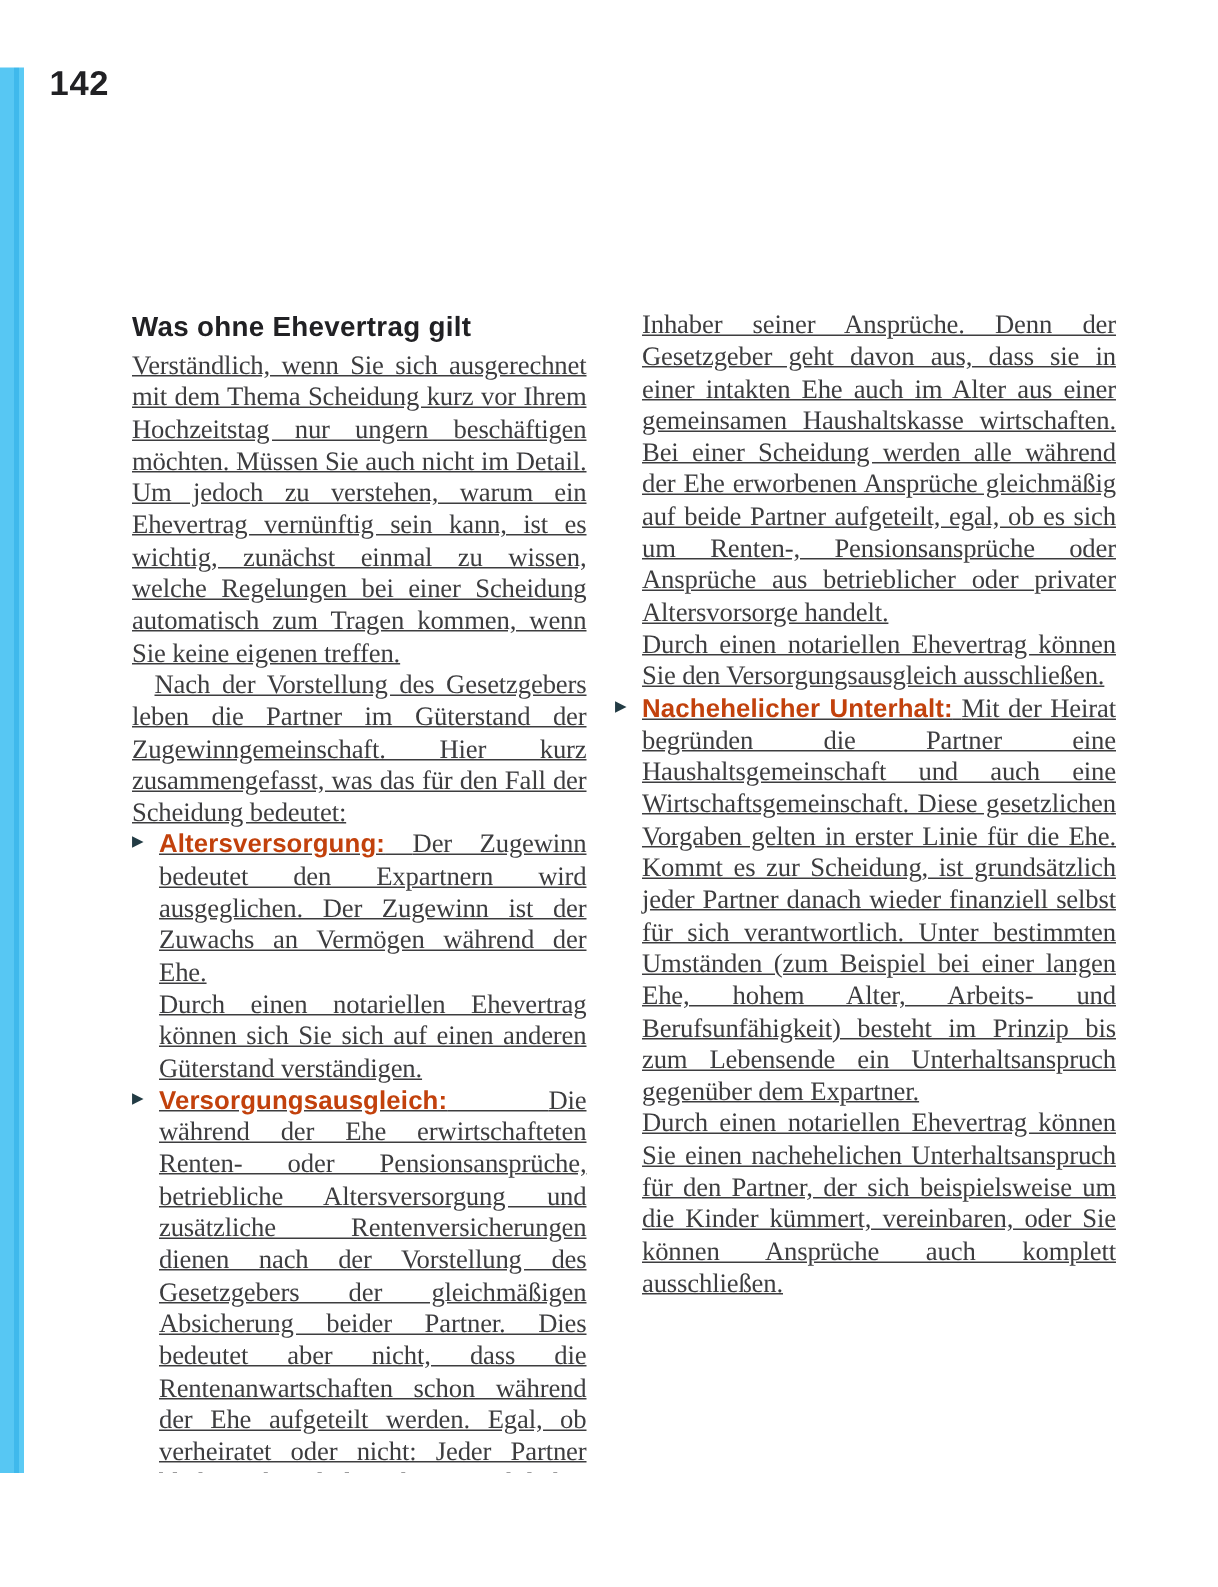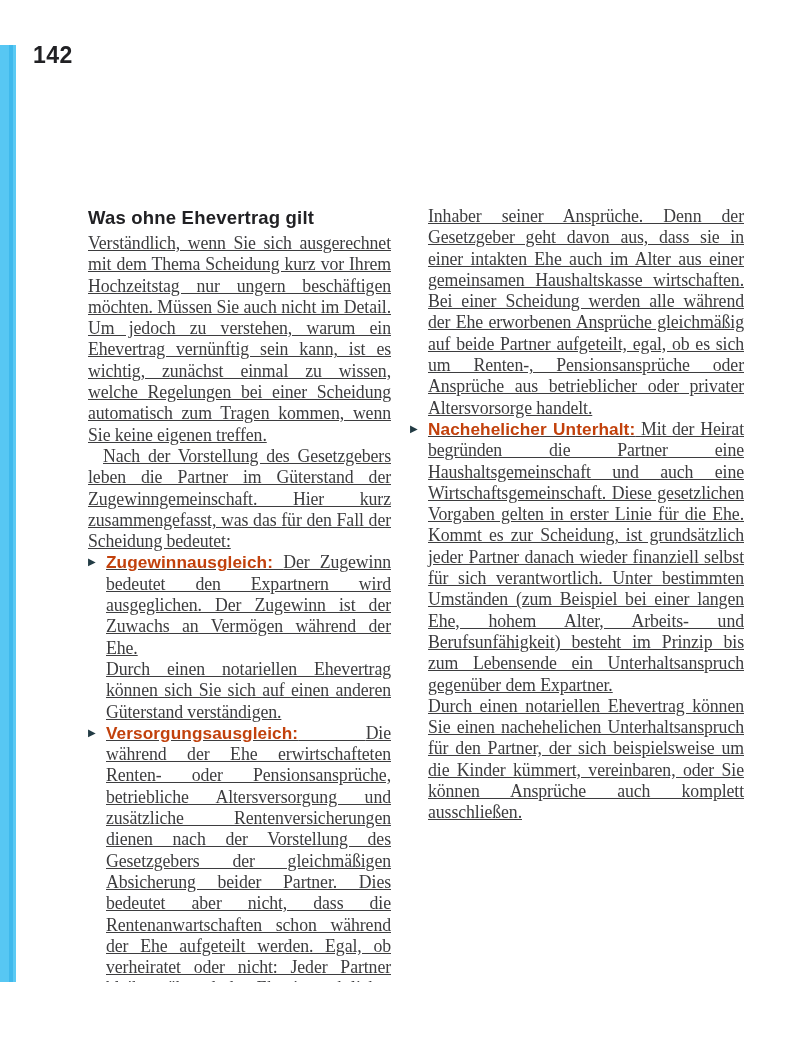--- a/index.html
+++ b/index.html
@@ -95,32 +95,33 @@
 
   <div class="page-number">142</div>
 
   <div class="col col-left">
     <h2 class="heading">Was ohne Ehevertrag gilt</h2>
     <p>Verständlich, wenn Sie sich ausgerechnet mit dem Thema Scheidung kurz vor Ihrem Hochzeitstag nur ungern beschäftigen möchten. Müssen Sie auch nicht im Detail. Um jedoch zu verstehen, warum ein Ehevertrag vernünftig sein kann, ist es wichtig, zunächst einmal zu wissen, welche Regelungen bei einer Scheidung automatisch zum Tragen kommen, wenn Sie keine eigenen treffen.</p>
     <p class="indent">Nach der Vorstellung des Gesetzgebers leben die Partner im Güterstand der Zugewinngemeinschaft. Hier kurz zusammengefasst, was das für den Fall der Scheidung bedeutet:</p>
 
     <div class="bullet">
       <span class="tri">▶</span>
-      <p><span class="blabel">Zugewinnausgleich:</span> <span>Der Zugewinn bedeutet den Expartnern wird ausgeglichen. Der Zugewinn ist der Zuwachs an Vermögen während der Ehe.</span></p>
+      <p><span class="blabel">Altersversorgung:</span> <span>Der Zugewinn bedeutet den Expartnern wird ausgeglichen. Der Zugewinn ist der Zuwachs an Vermögen während der Ehe.</span></p>
       <p>Durch einen notariellen Ehevertrag können sich Sie sich auf einen anderen Güterstand verständigen.</p>
     </div>
 
     <div class="bullet">
       <span class="tri">▶</span>
       <p><span class="blabel">Versorgungsausgleich:</span> <span>Die während der Ehe erwirtschafteten Renten- oder Pensionsansprüche, betriebliche Altersversorgung und zusätzliche Rentenversicherungen dienen nach der Vorstellung des Gesetzgebers der gleichmäßigen Absicherung beider Partner. Dies bedeutet aber nicht, dass die Rentenanwartschaften schon während der Ehe aufgeteilt werden. Egal, ob verheiratet oder nicht: Jeder Partner bleibt während der Ehe in rechtlicher Hinsicht alleiniger</span></p>
     </div>
   </div>
 
   <div class="col col-right">
     <p class="pad">Inhaber seiner Ansprüche. Denn der Gesetzgeber geht davon aus, dass sie in einer intakten Ehe auch im Alter aus einer gemeinsamen Haushaltskasse wirtschaften. Bei einer Scheidung werden alle während der Ehe erworbenen Ansprüche gleichmäßig auf beide Partner aufgeteilt, egal, ob es sich um Renten-, Pensionsansprüche oder Ansprüche aus betrieblicher oder privater Altersvorsorge handelt.</p>
+    <p class="pad">Durch einen notariellen Ehevertrag können Sie den Versorgungsausgleich ausschließen.</p>
 
     <div class="bullet">
       <span class="tri">▶</span>
       <p><span class="blabel">Nachehelicher Unterhalt:</span> <span>Mit der Heirat begründen die Partner eine Haushaltsgemeinschaft und auch eine Wirtschaftsgemeinschaft. Diese gesetzlichen Vorgaben gelten in erster Linie für die Ehe. Kommt es zur Scheidung, ist grundsätzlich jeder Partner danach wieder finanziell selbst für sich verantwortlich. Unter bestimmten Umständen (zum Beispiel bei einer langen Ehe, hohem Alter, Arbeits- und Berufsunfähigkeit) besteht im Prinzip bis zum Lebensende ein Unterhaltsanspruch gegenüber dem Expartner.</span></p>
     </div>
 
     <p class="pad">Durch einen notariellen Ehevertrag können Sie einen nachehelichen Unterhaltsanspruch für den Partner, der sich beispielsweise um die Kinder kümmert, vereinbaren, oder Sie können Ansprüche auch komplett ausschließen.</p>
   </div>
 
   <div class="footer">

